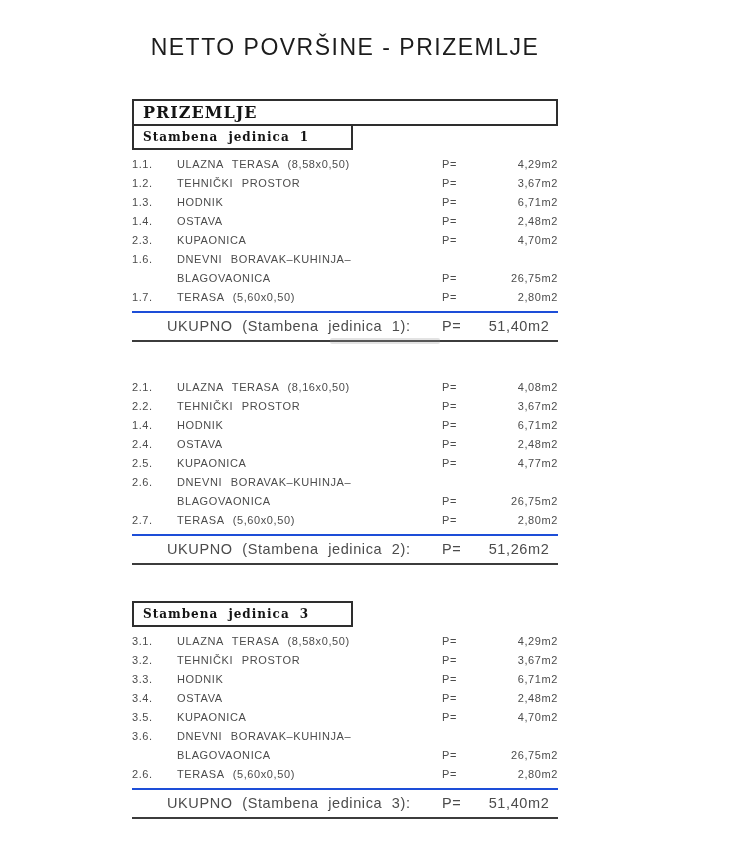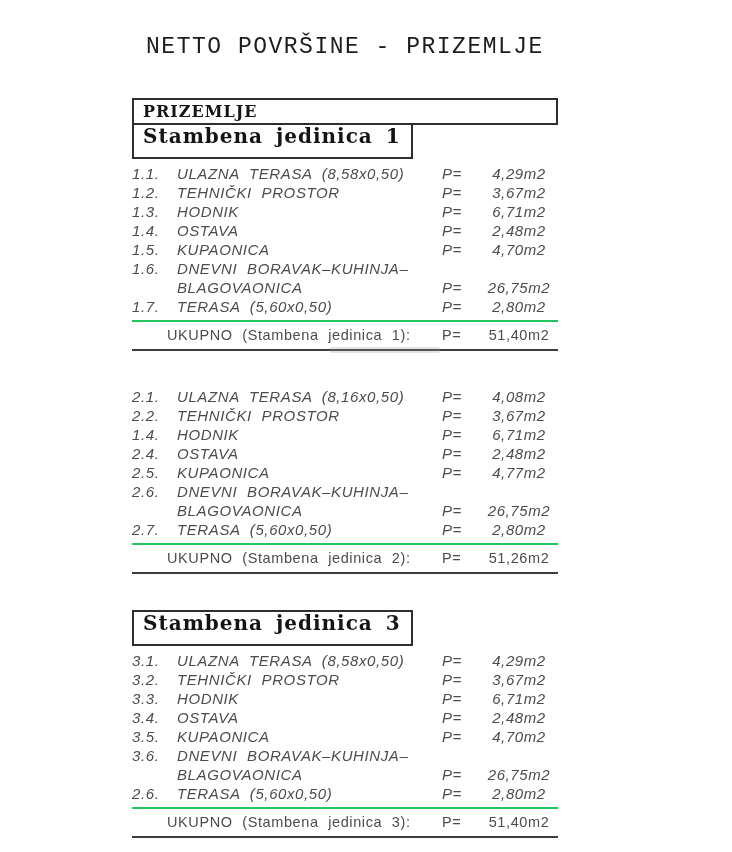--- a/index.html
+++ b/index.html
@@ -10,54 +10,54 @@
   }
   html,body{margin:0;padding:0;}
   body{
     width:732px;height:852px;background:var(--bg);
     position:relative;overflow:hidden;
     font-family:"Liberation Sans",sans-serif;
   }
   .sheet{position:absolute;left:132px;top:0;width:426px;}
   .doc-title{
     margin-top:34px;text-align:center;
-    font-family:Liberation Mono, monospace;
+    font-family:Liberation Sans, sans-serif;
     font-size:23px;font-weight:400;letter-spacing:1.5px;
     color:#1c1c1c;white-space:nowrap;
   }
   .floor-box{
     box-sizing:border-box;margin-top:38px;width:100%;
     border:2px solid var(--border);
     padding:2px 8px 2px 9px;line-height:19px;
     font-family:"DejaVu Serif",serif;font-weight:700;
     font-size:16px;letter-spacing:1px;color:var(--header-text);
   }
   .unit-box{
     display:inline-block;box-sizing:border-box;min-width:221px;
     border:2px solid var(--border);
-    padding:2px 10px 12px 9px;line-height:18px;
+    padding:2px 10px 2px 9px;line-height:18px;
     font-family:"DejaVu Serif",serif;font-weight:700;
-    font-size:20px;letter-spacing:1px;word-spacing:5px;
+    font-size:12px;letter-spacing:1px;word-spacing:5px;
     color:var(--header-text);white-space:nowrap;
   }
   .section:first-child .unit-box{margin-top:-2px;}
   .section + .section{margin-top:36px;}
   .rows{margin-top:5px;}
   .rowline{
     display:flex;height:19px;line-height:19px;
-    font-size:15px;letter-spacing:.6px;word-spacing:5px;
-    color:var(--body-text);white-space:nowrap;font-style:italic;
+    font-size:11px;letter-spacing:.6px;word-spacing:5px;
+    color:var(--body-text);white-space:nowrap;
   }
   .rnum{width:45px;flex:0 0 auto;}
   .rlabel{flex:1 1 auto;overflow:hidden;}
   .rp{width:38px;flex:0 0 auto;}
-  .rval{width:78px;flex:0 0 auto;text-align:center;}
+  .rval{width:78px;flex:0 0 auto;text-align:right;}
   .total{
     display:flex;margin-top:4px;padding:4px 0;
-    border-top:2px solid #22c55e;border-bottom:2px solid #3c3c3c;
+    border-top:2px solid #1d4ed8;border-bottom:2px solid #3c3c3c;
     line-height:19px;font-size:14.5px;letter-spacing:.6px;word-spacing:5px;
     color:var(--body-text);white-space:nowrap;position:relative;
   }
   .total .tlabel{margin-left:35px;flex:1 1 auto;}
   .total .rp{width:38px;}
   .total .rval{width:78px;text-align:center;}
   .smudge{
     position:absolute;left:198px;bottom:-4px;width:110px;height:6px;
     background:#9a9a9a;opacity:.28;border-radius:2px;pointer-events:none;
   }
@@ -96,21 +96,21 @@
   </div>
 
   <div class="rowline">
     <span class="rnum">1.4.</span>
     <span class="rlabel">OSTAVA</span>
     <span class="rp">P=</span>
     <span class="rval">2,48m2</span>
   </div>
 
   <div class="rowline">
-    <span class="rnum">1.5.</span>
+    <span class="rnum">2.3.</span>
     <span class="rlabel">KUPAONICA</span>
     <span class="rp">P=</span>
     <span class="rval">4,70m2</span>
   </div>
 
   <div class="rowline">
     <span class="rnum">1.6.</span>
     <span class="rlabel">DNEVNI BORAVAK–KUHINJA–</span>
     <span class="rp"></span>
     <span class="rval"></span>

